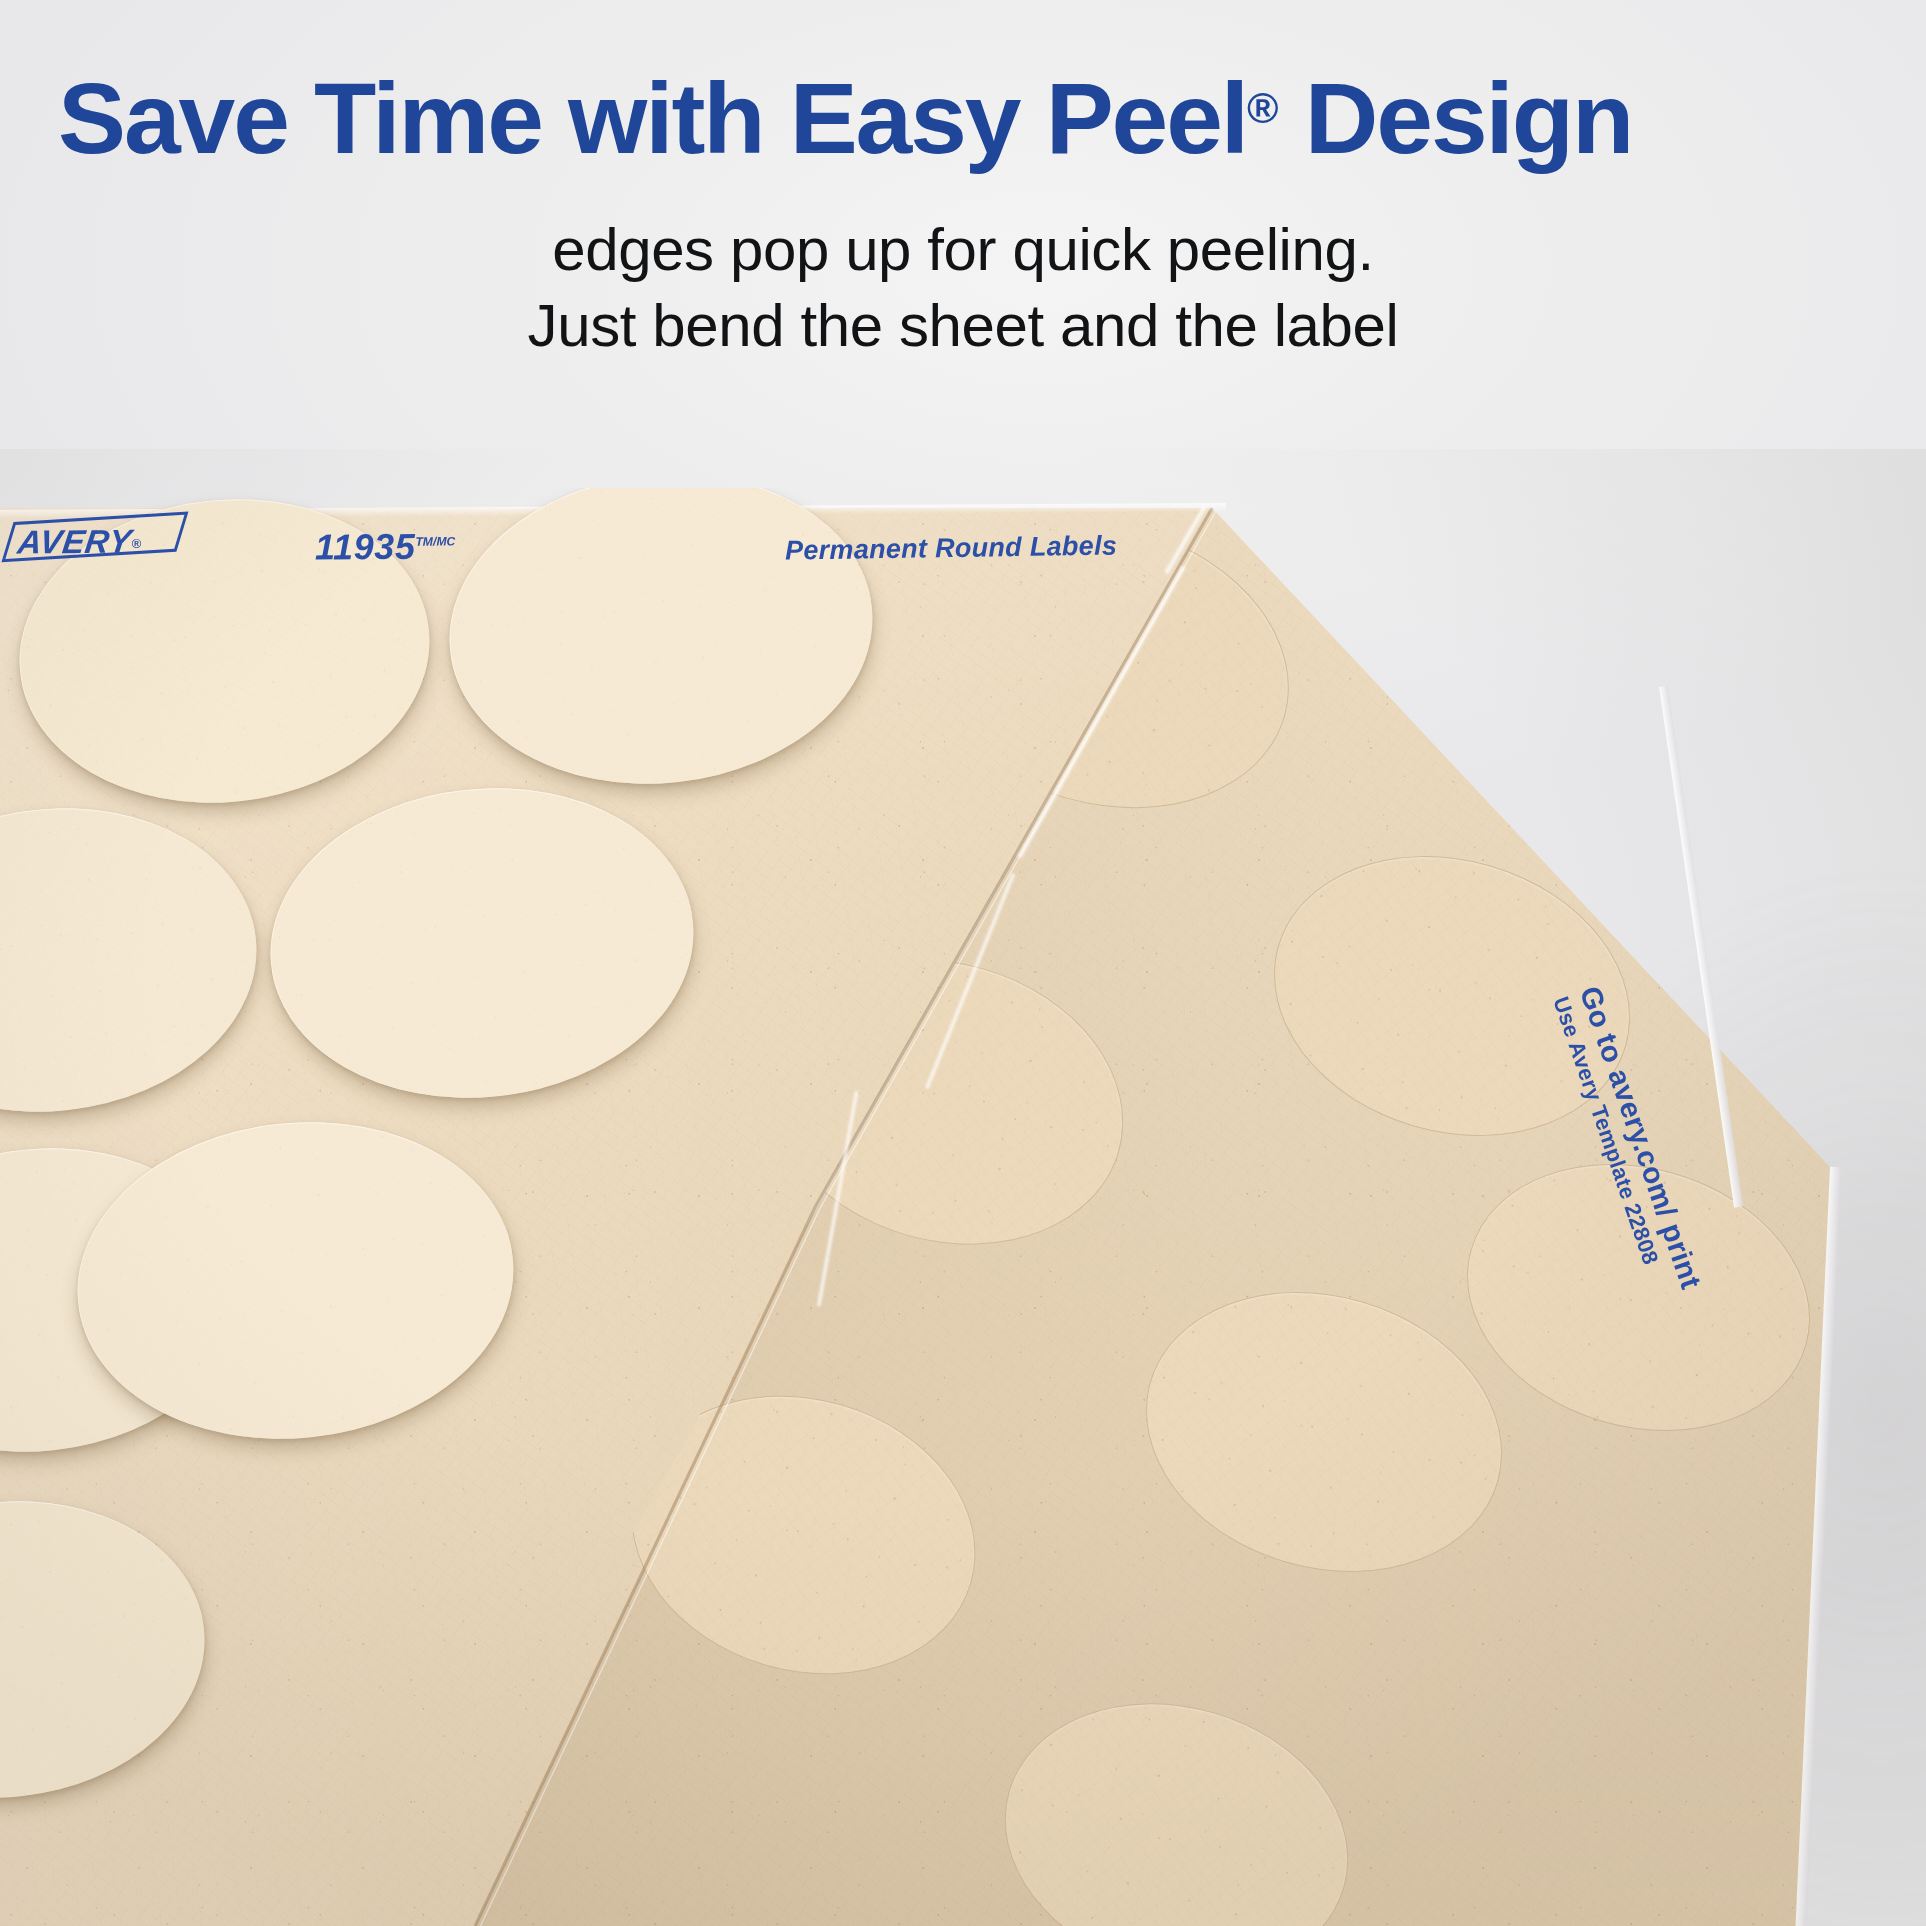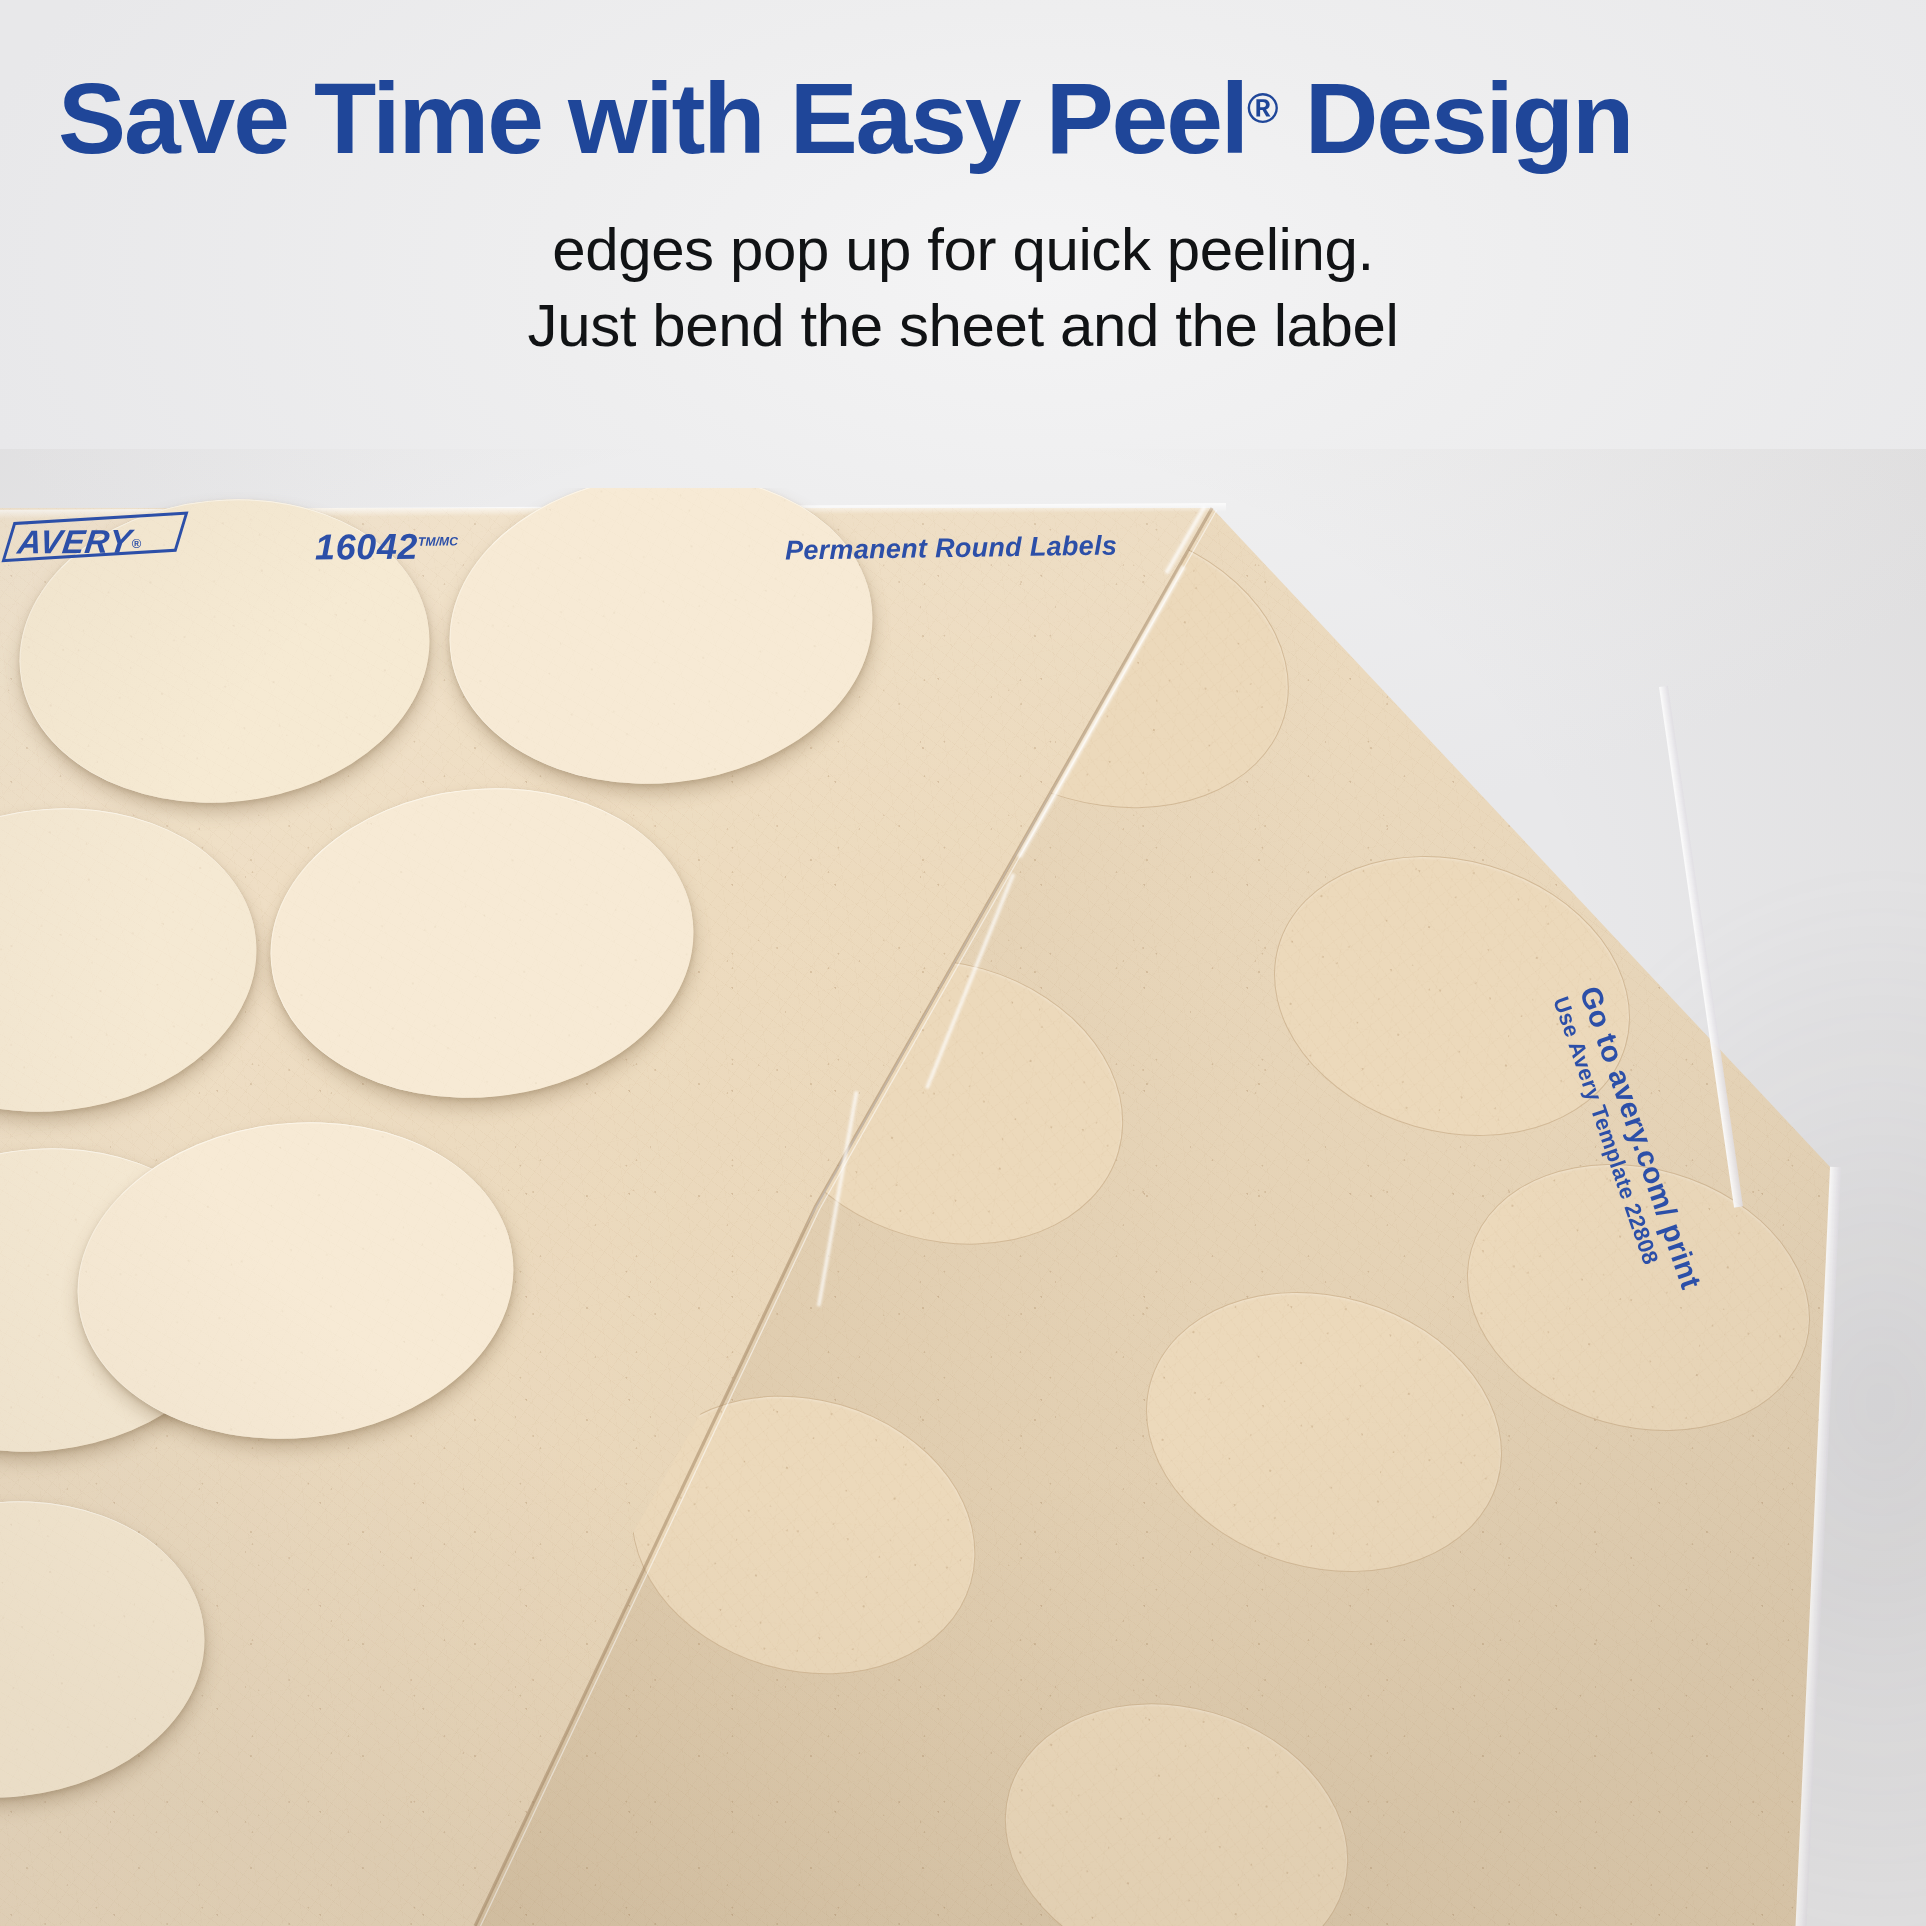--- a/index.html
+++ b/index.html
@@ -286,21 +286,21 @@
   <div class="sheet-print">
 
     <div class="print avery-logo">
       <span class="mark">
         <span class="para"></span>
         <span class="word">AVERY</span><span class="rr">®</span>
       </span>
     </div>
 
     <div class="print sku">
-      <span>16042</span><span class="tm">TM/MC</span>
+      <span>11935</span><span class="tm">TM/MC</span>
     </div>
 
     <div class="print prodname">Permanent Round Labels</div>
 
     <div class="print rotprint">
       <span class="l1">Go to avery.com/ print</span>
       <span class="l2">Use Avery Template 22808</span>
     </div>
   </div>
 

